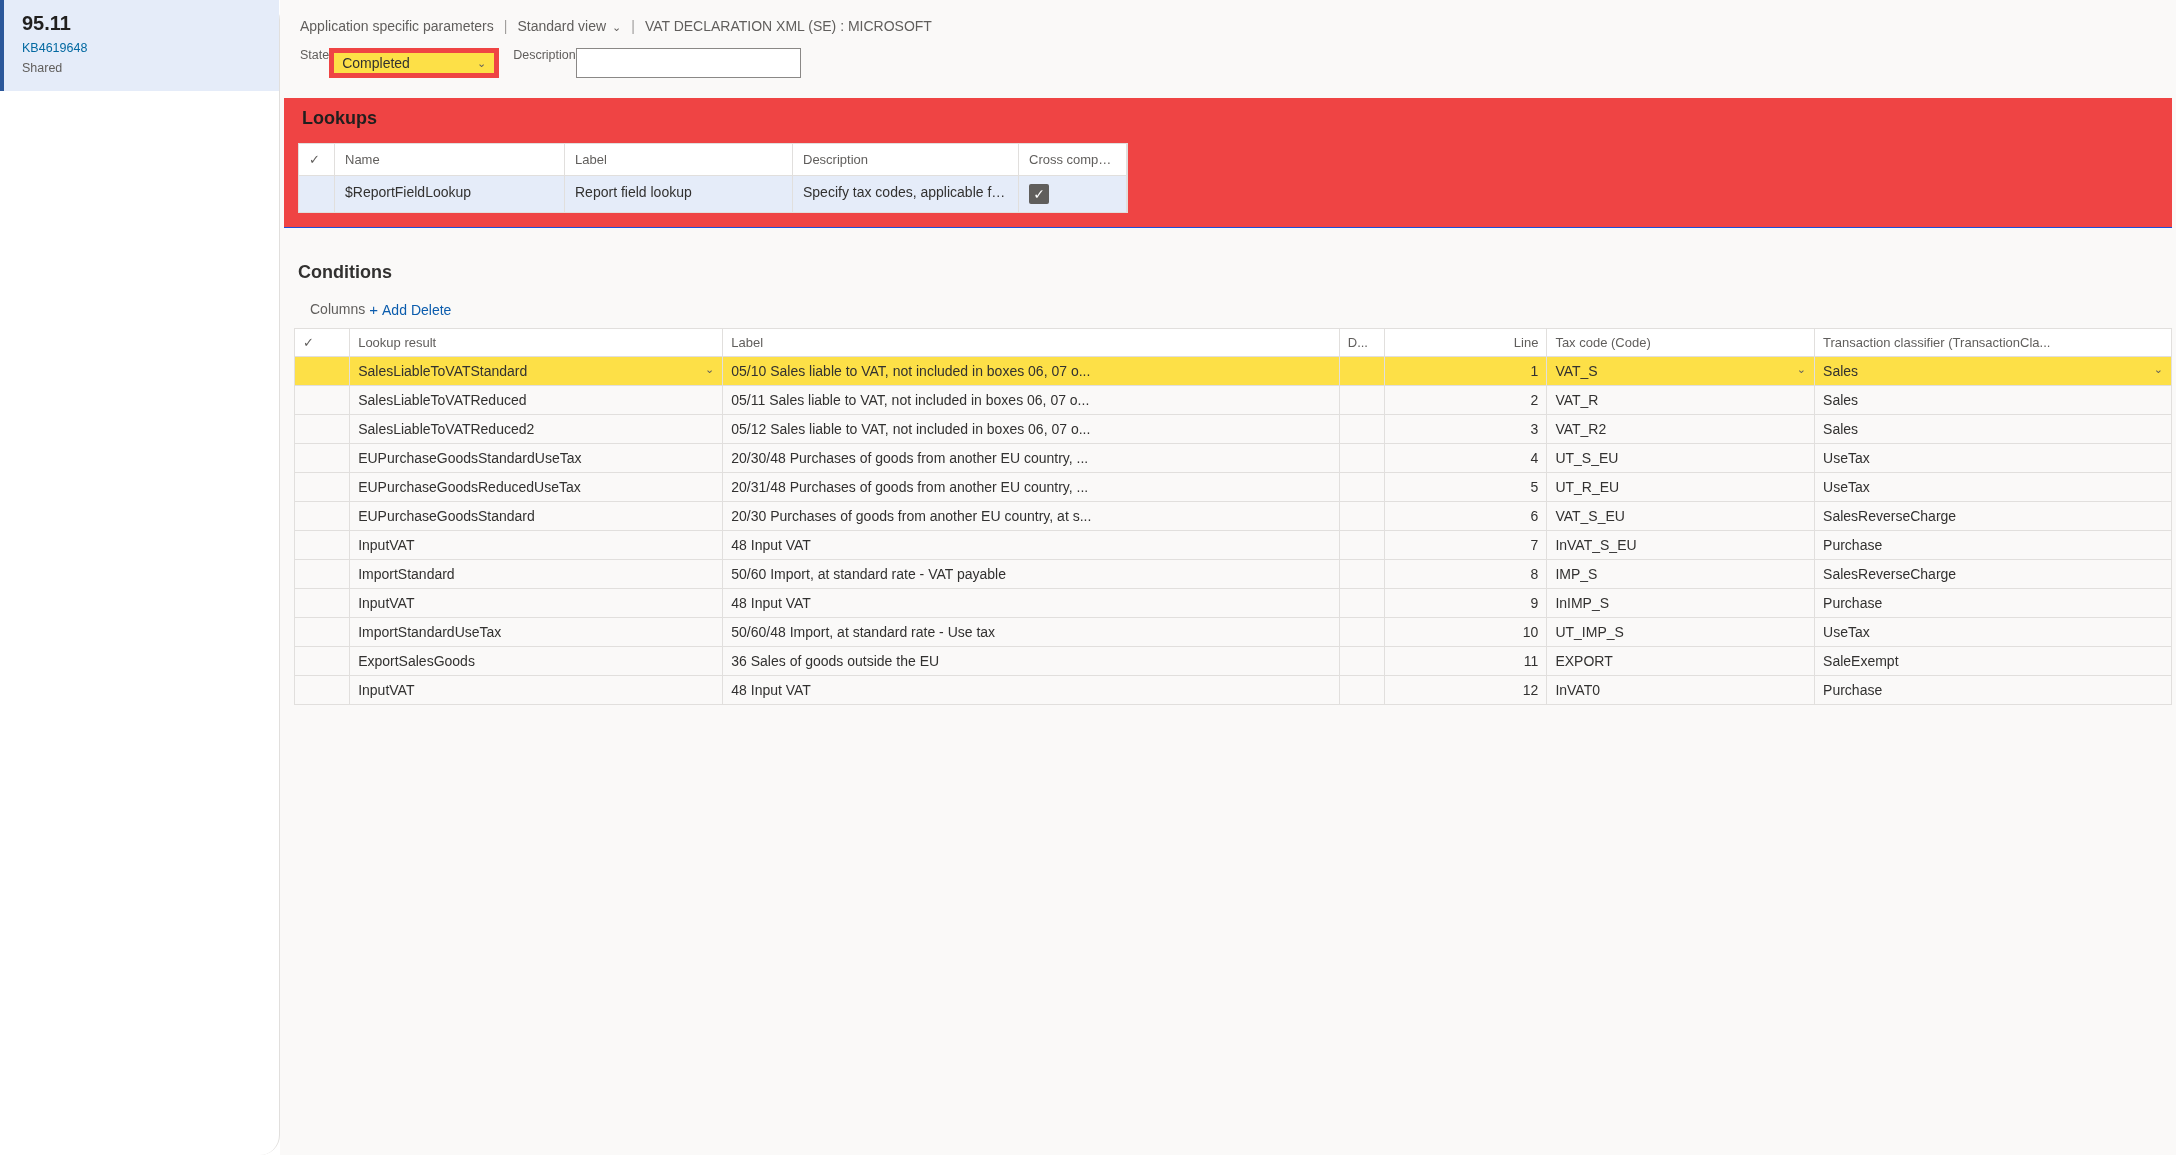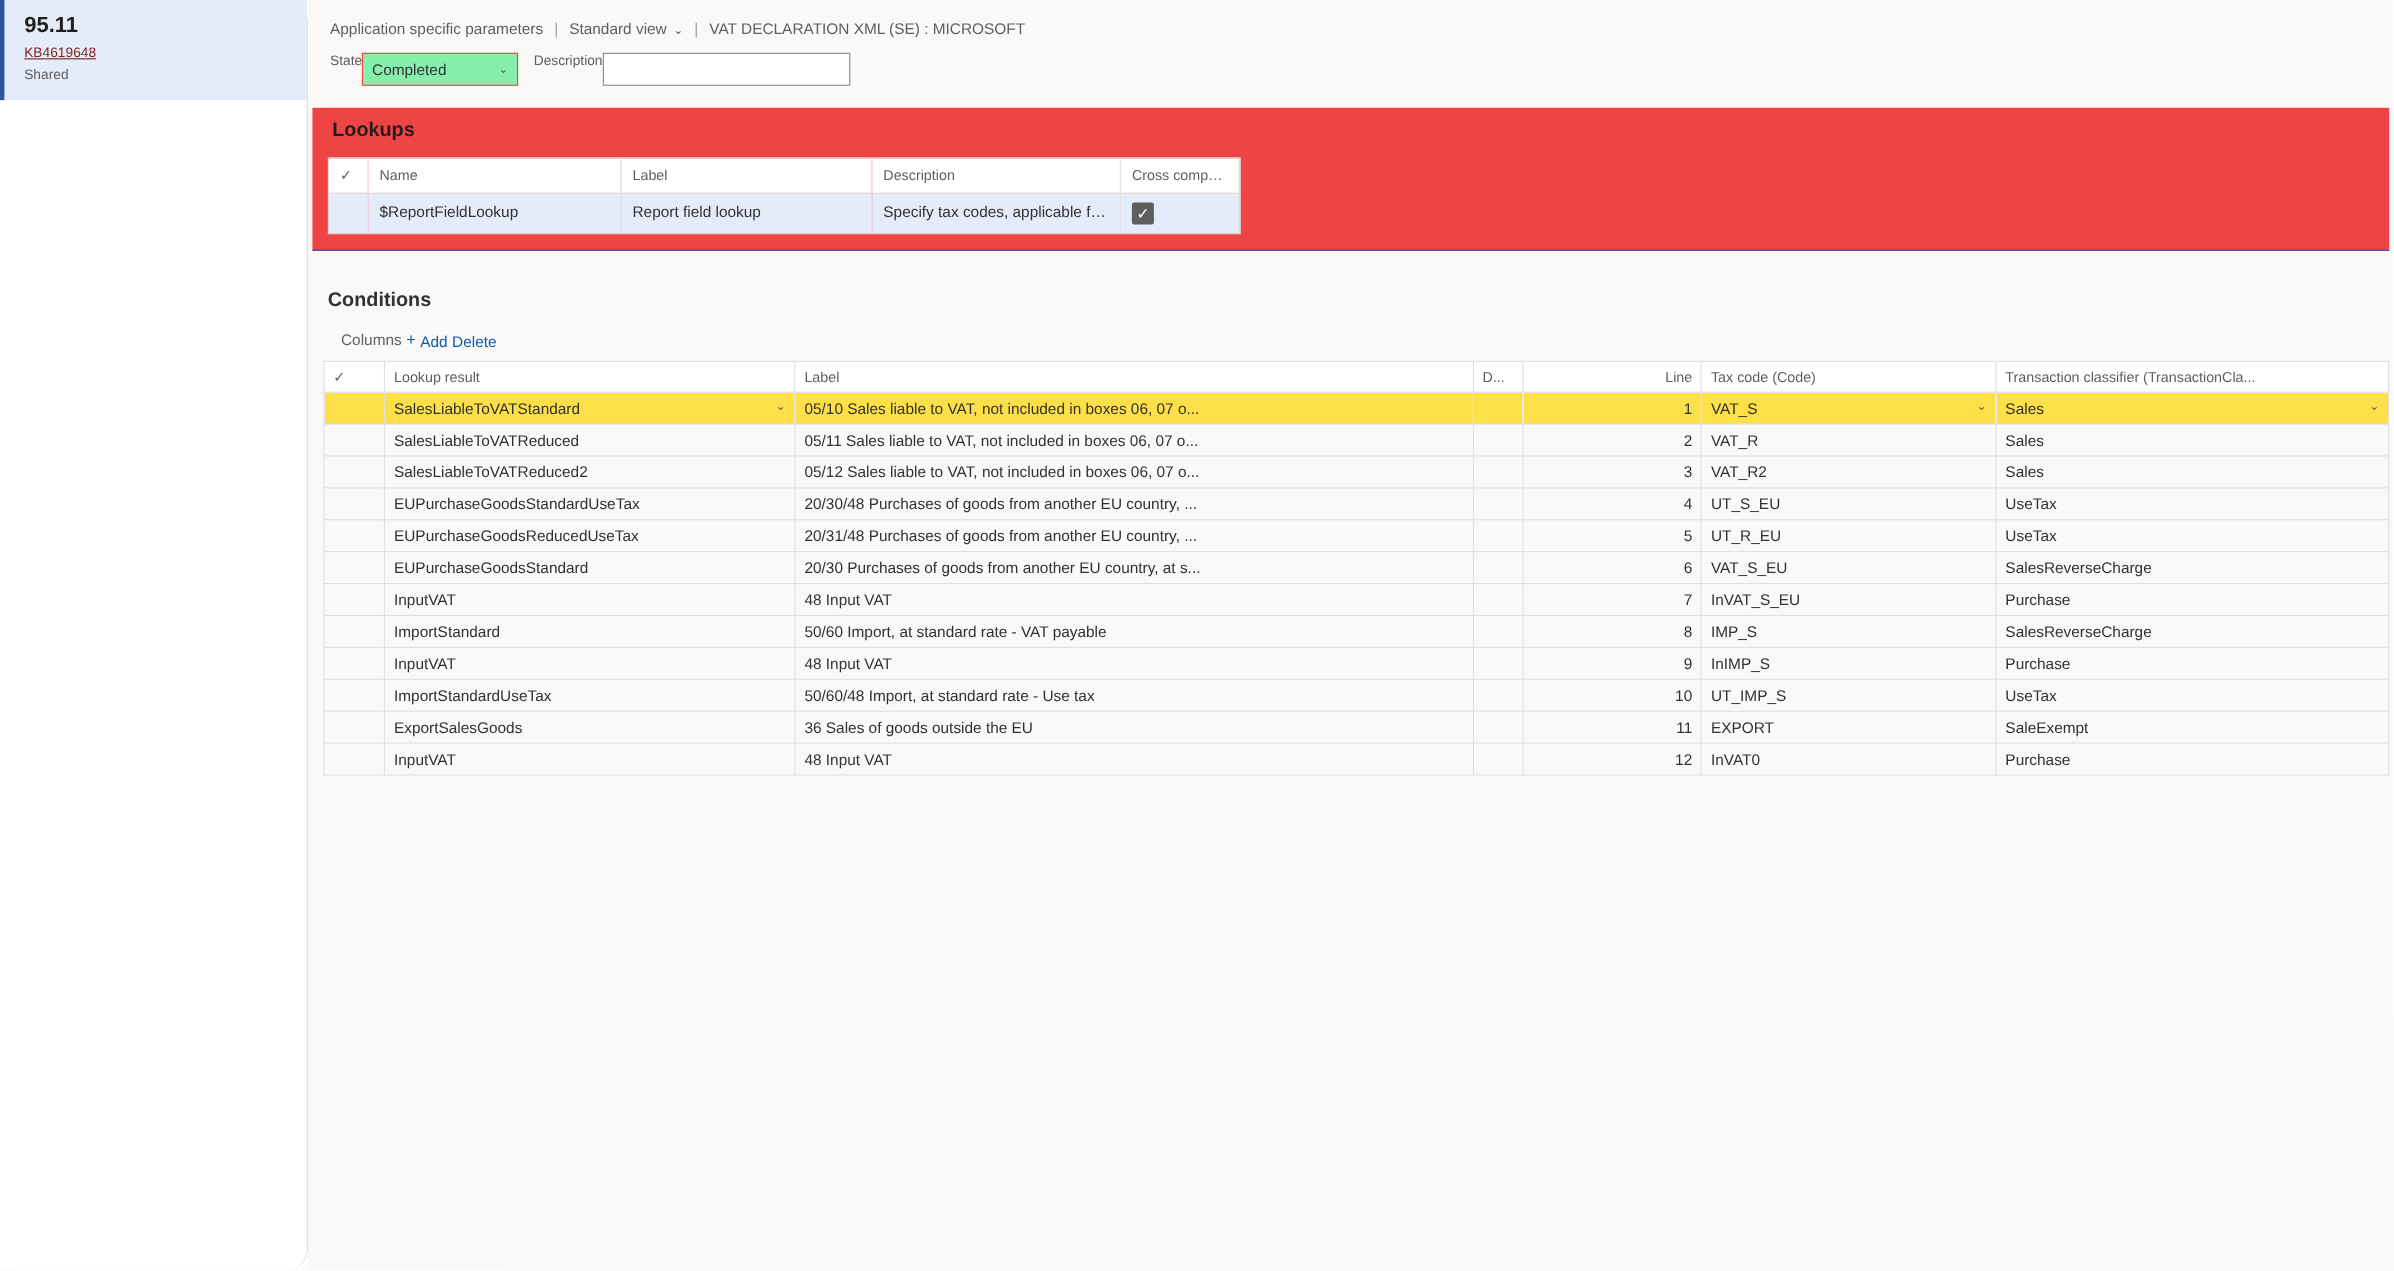--- a/index.html
+++ b/index.html
@@ -24,23 +24,22 @@
     border-left: 4px solid #2b579a;
     padding: 12px 18px 16px 18px;
   }
   .version-number {
     font-size: 20px;
     font-weight: 600;
     color: #201f1e;
   }
   .version-kb {
     font-size: 12.5px;
-    color: #7f1d1d;
+    color: #0369a1;
     margin-top: 6px;
-    text-decoration: underline;
   }
   .version-shared {
     font-size: 12.5px;
     color: #605e5c;
     margin-top: 6px;
   }
   .main {
     flex: 1;
     background: #faf9f8;
     overflow-y: auto;
@@ -65,24 +64,24 @@
     display: flex;
     flex-direction: row;
   }
   .field-label {
     font-size: 12.5px;
     color: #605e5c;
     margin-bottom: 4px;
   }
   .select {
     position: relative;
-    width: 142px;
+    width: 170px;
     height: 30px;
-    border: 1px solid #ef4444;
-    background: #86efac;
+    border: 5px solid #ef4444;
+    background: #fde047;
     display: flex;
     align-items: center;
     padding: 0 30px 0 8px;
     font-size: 14px;
   }
   .select .caret {
     position: absolute;
     right: 8px;
     top: 50%;
     transform: translateY(-50%);

